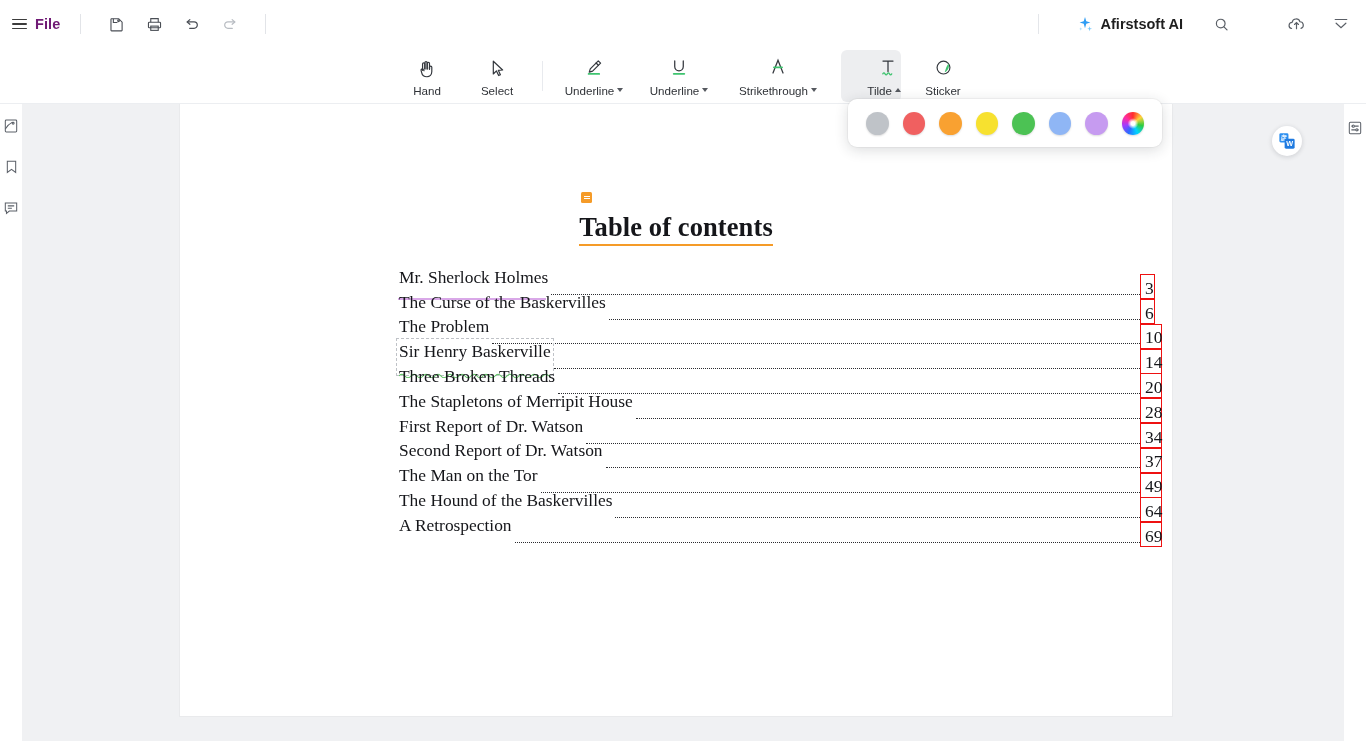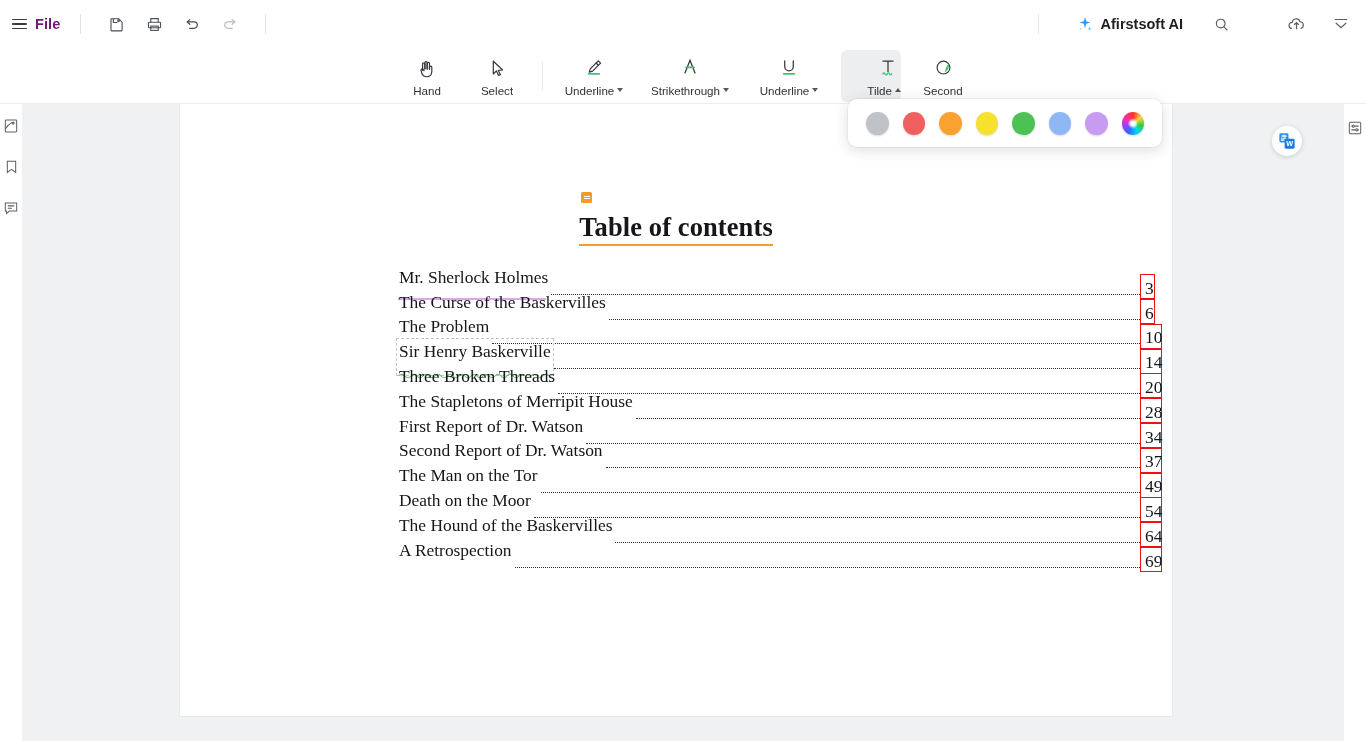--- a/index.html
+++ b/index.html
@@ -307,67 +307,67 @@
         </g>
         <path d="M8.2 20.4h11.4" stroke="#3ec46f" stroke-width="1.9" stroke-linecap="round"></path>
       </svg>
     </span>
     <span class="tlabel">
       <span>Underline</span>
       <i class="caret-d"></i>
     </span>
   </div>
 
+  <div class="tool" style="width:88px">
+    <span class="ticon">
+      <svg width="26" height="26" viewBox="0 0 28 28" fill="none">
+        <path d="M9.4 6.4v6.1a4.6 4.6 0 0 0 9.2 0V6.4" stroke="#33373d" stroke-width="1.35" stroke-linecap="round"></path>
+        <path d="M8.3 20.2h11.4" stroke="#3ec46f" stroke-width="1.9" stroke-linecap="round"></path>
+      </svg>
+    </span>
+    <span class="tlabel">
+      <span>Underline</span>
+      <i class="caret-d"></i>
+    </span>
+  </div>
+
   <div class="tool" style="width:110px">
     <span class="ticon">
       <svg width="26" height="26" viewBox="0 0 28 28" fill="none">
         <path d="M8.6 19.4 14 5.6l5.4 13.8" stroke="#33373d" stroke-width="1.35" stroke-linecap="round"></path>
         <path d="M9.6 13.3h8.8" stroke="#3ec46f" stroke-width="1.8" stroke-linecap="round"></path>
       </svg>
     </span>
     <span class="tlabel">
       <span>Strikethrough</span>
       <i class="caret-d"></i>
     </span>
   </div>
 
-  <div class="tool" style="width:88px">
-    <span class="ticon">
-      <svg width="26" height="26" viewBox="0 0 28 28" fill="none">
-        <path d="M9.4 6.4v6.1a4.6 4.6 0 0 0 9.2 0V6.4" stroke="#33373d" stroke-width="1.35" stroke-linecap="round"></path>
-        <path d="M8.3 20.2h11.4" stroke="#3ec46f" stroke-width="1.9" stroke-linecap="round"></path>
-      </svg>
-    </span>
-    <span class="tlabel">
-      <span>Underline</span>
-      <i class="caret-d"></i>
-    </span>
-  </div>
-
   <div class="tool active" style="width:60px;margin-left:8px">
     <span class="ticon">
       <svg width="26" height="26" viewBox="0 0 28 28" fill="none">
         <path d="M8.6 6.5h10.8M14 6.5v11.2" stroke="#33373d" stroke-width="1.35" stroke-linecap="round"></path>
         <path d="M8.4 20.3c.8-1.5 1.6-1.5 2.4 0s1.6 1.5 2.4 0 1.6-1.5 2.4 0 1.6 1.5 2.4 0" stroke="#3ec46f" stroke-width="1.35" fill="none" stroke-linecap="round"></path>
       </svg>
     </span>
     <span class="tlabel">
       <span>Tilde</span>
       <i class="caret-u"></i>
     </span>
   </div>
 
   <div class="tool" style="width:72px;margin-left:6px">
     <span class="ticon">
       <svg width="25" height="25" viewBox="0 0 28 28" fill="none">
         <circle cx="14" cy="13" r="7.2" stroke="#33373d" stroke-width="1.3"></circle>
         <path d="M19.6 8.4c1.4 4.2-.6 8.1-4.3 9.9 1.2-3.8 2.1-7.1 4.3-9.9z" fill="#3ec46f"></path>
       </svg>
     </span>
-    <span class="tlabel">Second</span>
+    <span class="tlabel">Sticker</span>
   </div>
 </div>
 
 <div class="color-pop">
   <span class="sw" style="background:#bfc3c8"></span>
   <span class="sw" style="background:#f06060"></span>
   <span class="sw" style="background:#f9a131"></span>
   <span class="sw" style="background:#f7e12f"></span>
   <span class="sw" style="background:#4cc254"></span>
   <span class="sw" style="background:#8fb6f5"></span>
@@ -507,28 +507,20 @@
 
           <div class="toc-row">
             <span class="toc-name">The Man on the Tor</span>
             <span class="toc-dots"></span>
             <span class="toc-page">
               <span class="pgbox"></span>
               <span class="pgnum">49</span>
             </span>
           </div>
 
-          <div class="toc-row">
-            <span class="toc-name">Death on the Moor</span>
-            <span class="toc-dots"></span>
-            <span class="toc-page">
-              <span class="pgbox"></span>
-              <span class="pgnum">54</span>
-            </span>
-          </div>
 
 
           <div class="toc-row">
             <span class="toc-name">The Hound of the Baskervilles</span>
             <span class="toc-dots"></span>
             <span class="toc-page">
               <span class="pgbox"></span>
               <span class="pgnum">64</span>
             </span>
           </div>

